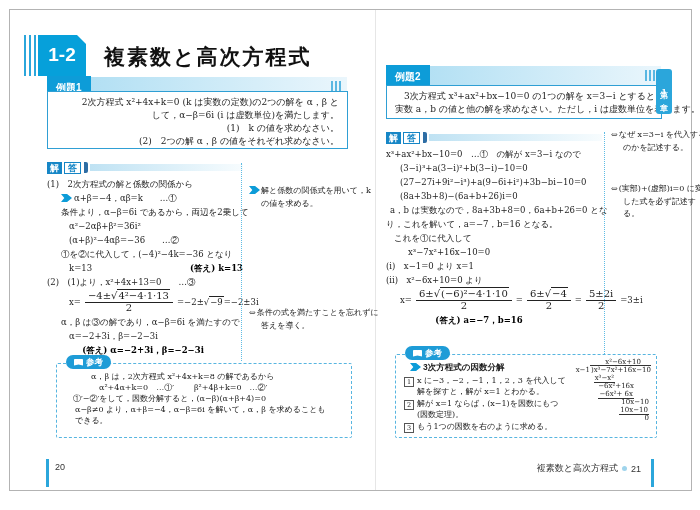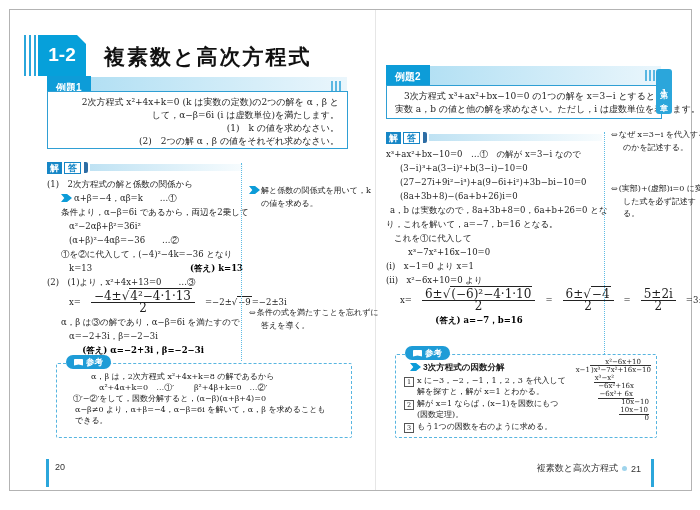--- a/index.html
+++ b/index.html
@@ -33,21 +33,21 @@
 
   
   .sl{height:14px;line-height:14px;font-size:8.5px;white-space:nowrap;}
   .ind1{padding-left:14px;}  .ind2{padding-left:22px;}  .ind3{padding-left:8px;}  .ind4{padding-left:4px;}
   .split{display:flex;justify-content:space-between;}
   .ans{font-weight:bold;color:#000;}
   .right{text-align:center;padding-right:4px;}
   .flag{display:inline-block;width:11px;height:8px;background:#0d9cd8;vertical-align:-1px;margin-right:2px;
     clip-path:polygon(0 0,55% 0,100% 50%,55% 100%,0 100%,30% 50%);}
   .sl.math{display:flex;align-items:center;height:26px;font-size:8.5px;}
-  .frac{display:inline-flex;flex-direction:column;text-align:center;margin:0 10px;font-size:12px;}
+  .frac{display:inline-flex;flex-direction:column;text-align:center;margin:0 4px;font-size:10px;}
   .frac .num{border-bottom:0.8px solid #222;padding:0 3px 1px 3px;line-height:10px;white-space:nowrap;}
   .frac .den{line-height:10px;}
   .sqrt{white-space:nowrap;}
   .sqrt::before{content:"√";}
   .sqrt .rad{border-top:0.8px solid #222;padding:0 1px;}
 
   
   .vdiv{border-left:1px dotted #5fbce4;width:0;}
   .note{font-size:8px;line-height:12.5px;color:#222;padding-left:12px;text-indent:-12px;}
   .note .arr{color:#444;padding-right:1px;}

